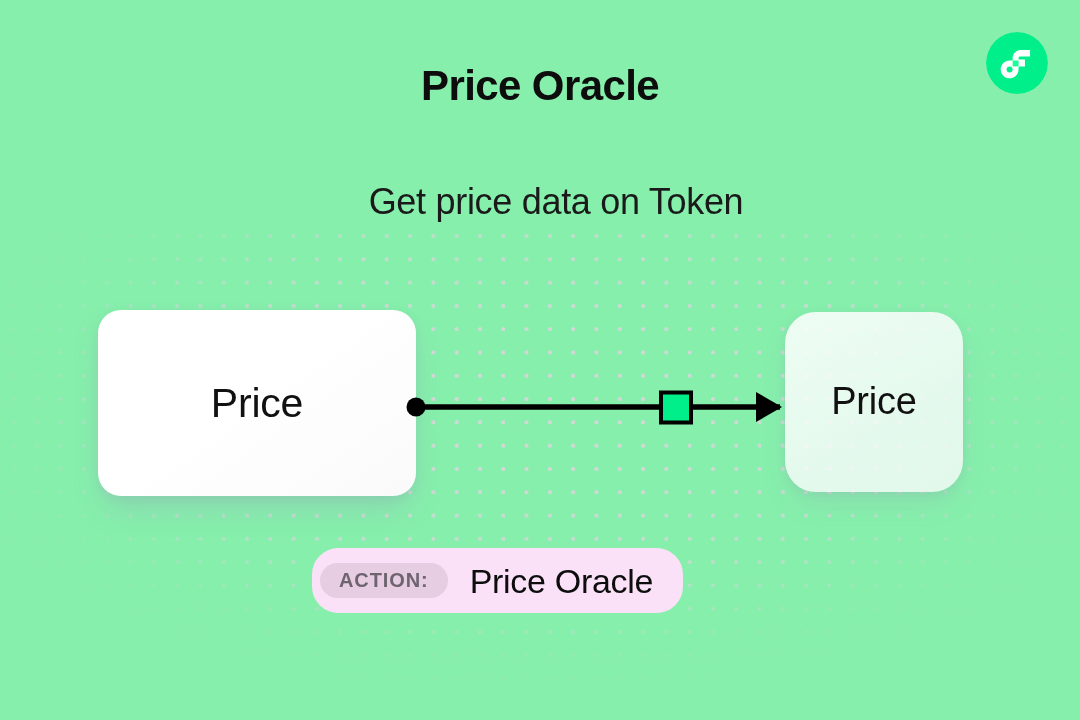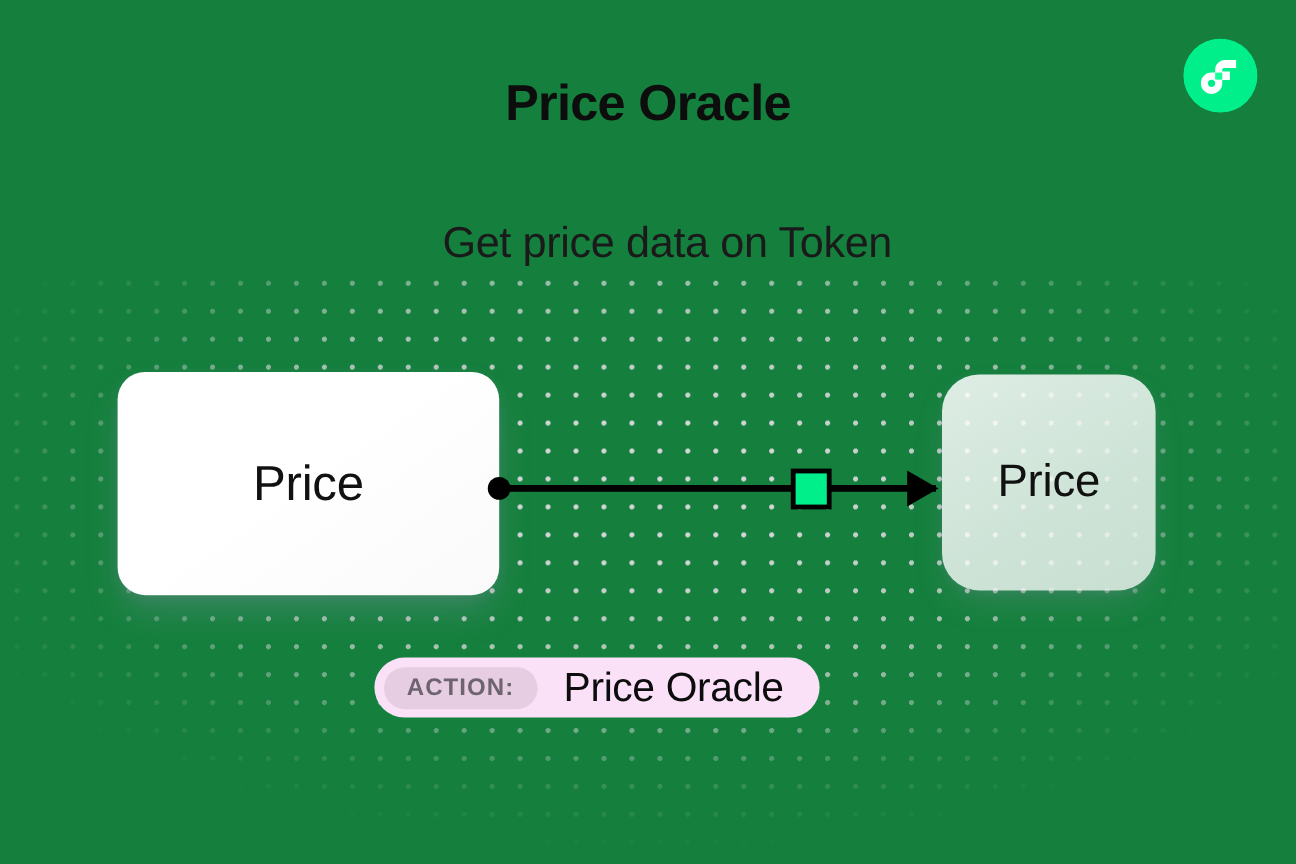--- a/index.html
+++ b/index.html
@@ -12,21 +12,21 @@
     overflow: hidden;
     background: #efefef;
     font-family: "Liberation Sans", sans-serif;
     -webkit-font-smoothing: antialiased;
   }
 
   #stage {
     position: relative;
     width: 1080px;
     height: 720px;
-    background: #15803d;
+    background: #86efac;
     overflow: hidden;
   }
 
   
   #dot-field {
     position: absolute;
     left: 0;
     top: 228px;
     width: 1080px;
     height: 492px;
@@ -121,21 +121,21 @@
     width: 400px;
     height: 58px;
     overflow: visible;
   }
 
   
   #action-badge {
     position: absolute;
     left: 312px;
     top: 548px;
-    height: 50px;
+    height: 65px;
     border-radius: 26.5px;
     background: #fae1f7;
     display: flex;
     align-items: center;
     padding: 0 30px 0 8px;
     box-sizing: border-box;
   }
   #action-chip {
     background: #e7cde2;
     border-radius: 22px;

